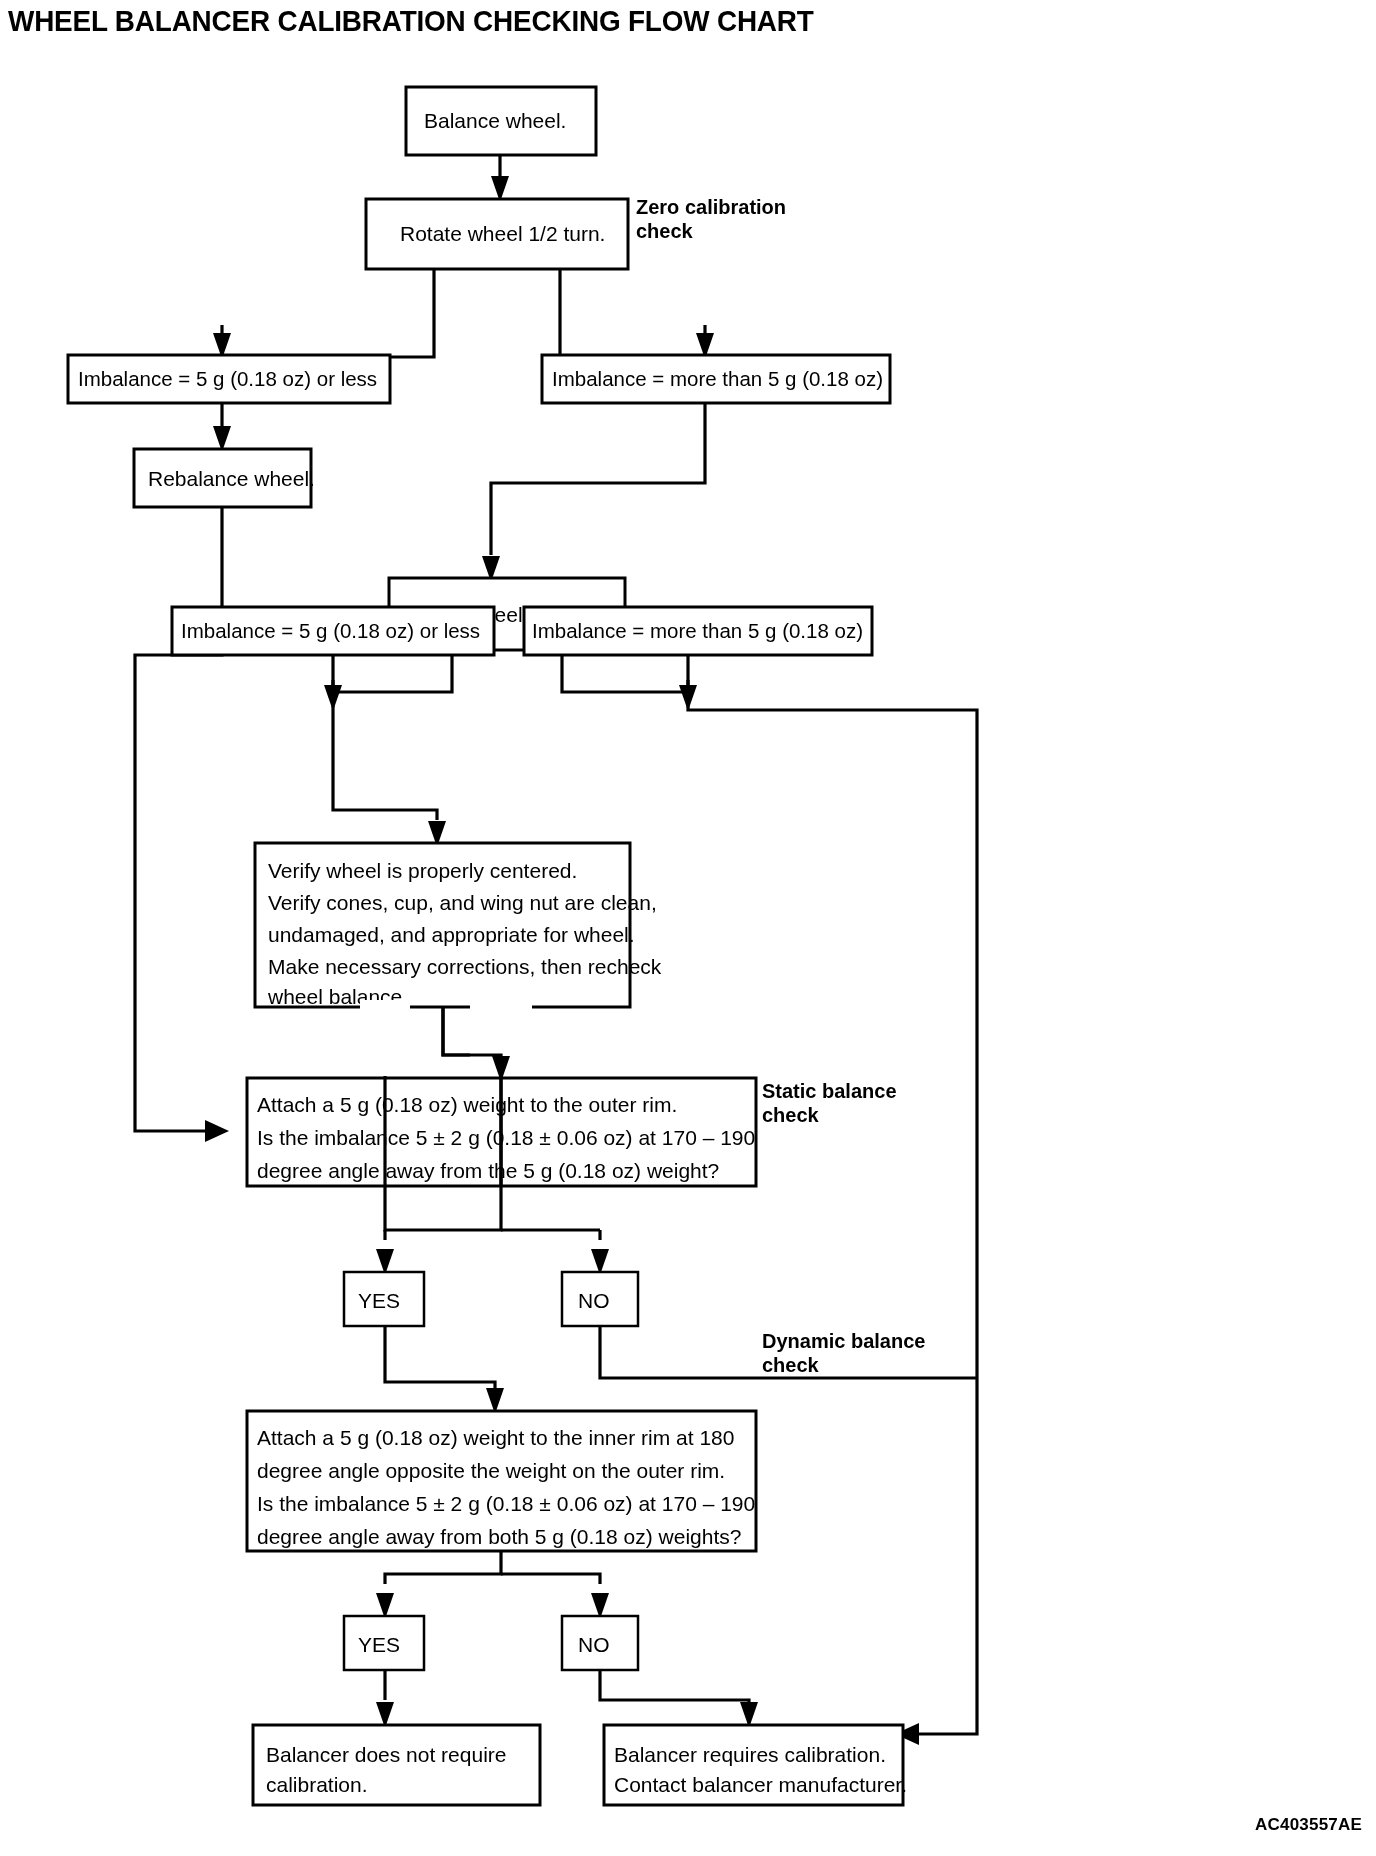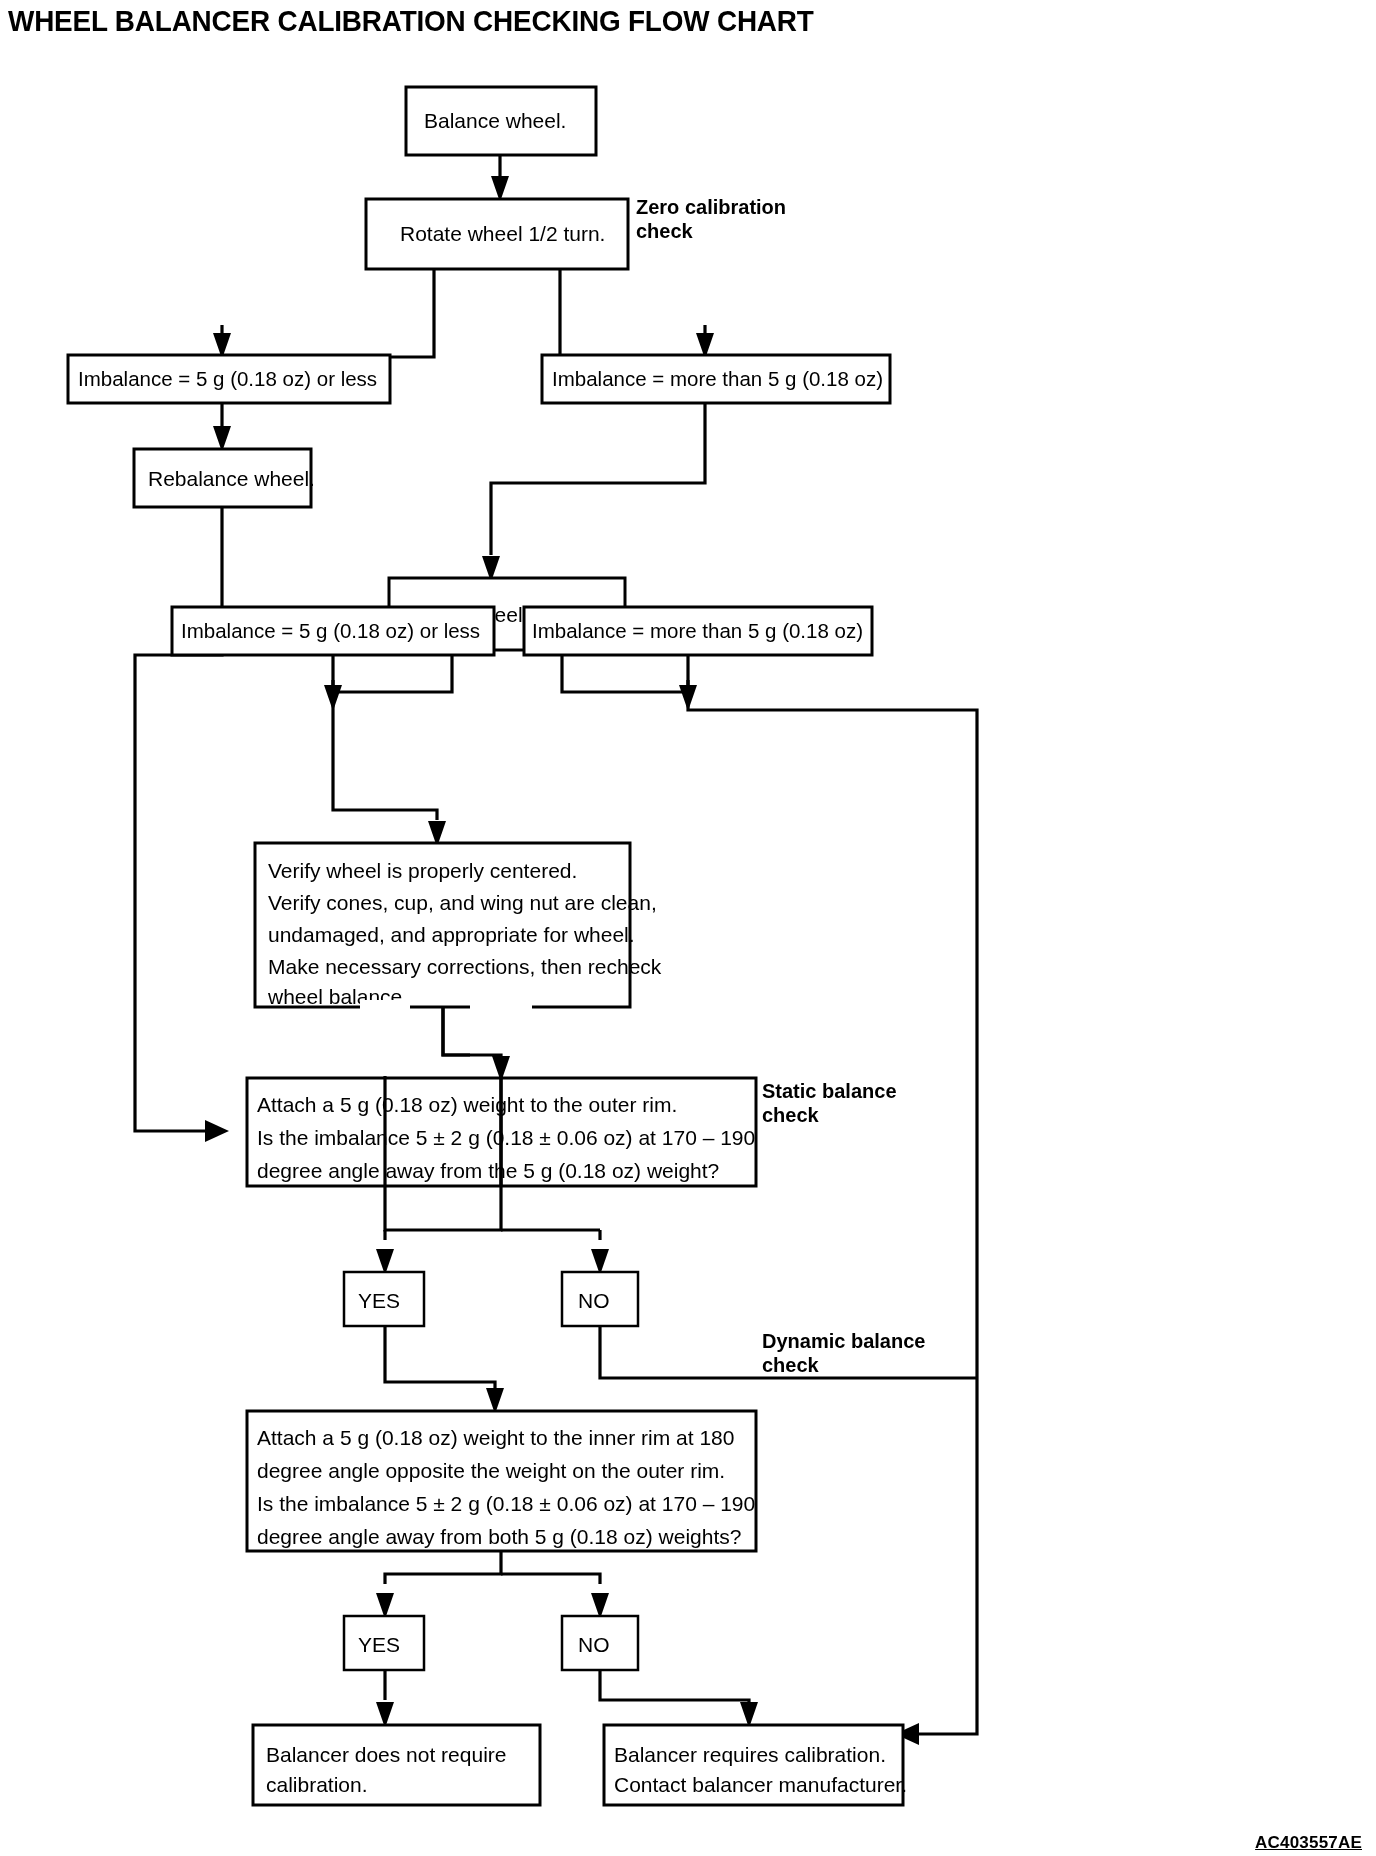--- a/index.html
+++ b/index.html
@@ -58,25 +58,24 @@
   .side-label {
     font-family: "Liberation Sans", sans-serif;
     font-size: 20px;
     font-weight: bold;
     fill: #000000;
     white-space: pre;
   }
   .code-label {
     position: absolute;
     right: 14px;
-    bottom: 3px;
+    bottom: 21px;
     font-size: 17px;
     font-weight: bold;
     letter-spacing: 0.2px;
-    text-decoration: underline;
   }
 </style>
 </head>
 <body>
 
 <div id="page-title">WHEEL BALANCER CALIBRATION CHECKING FLOW CHART</div>
 
 <div id="chart-area">
 <svg width="1376" height="1856" viewBox="0 0 1376 1856" xmlns="http://www.w3.org/2000/svg">
 

